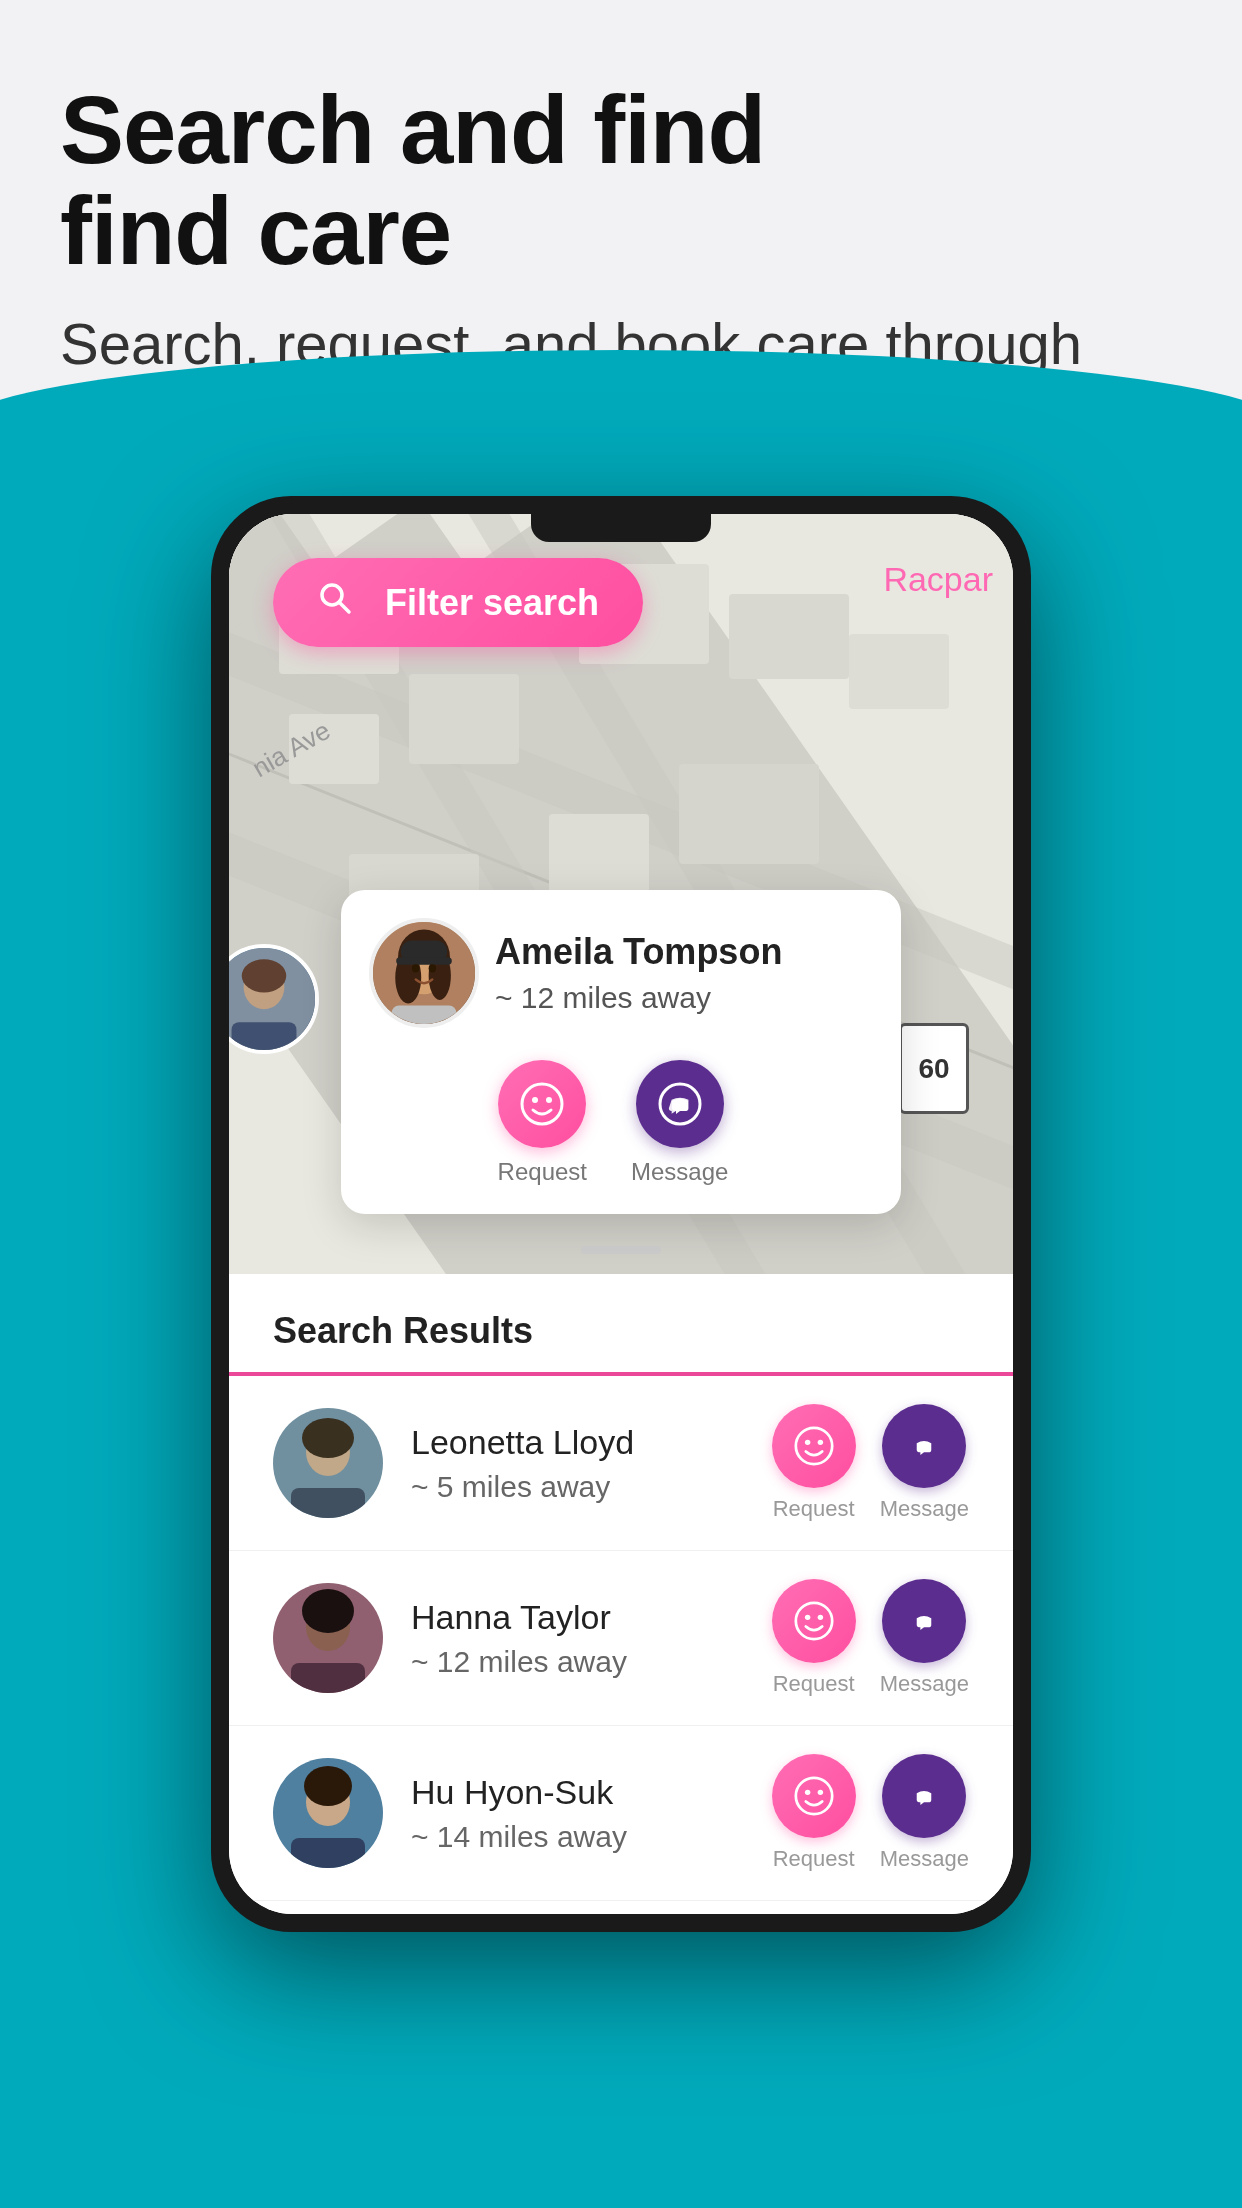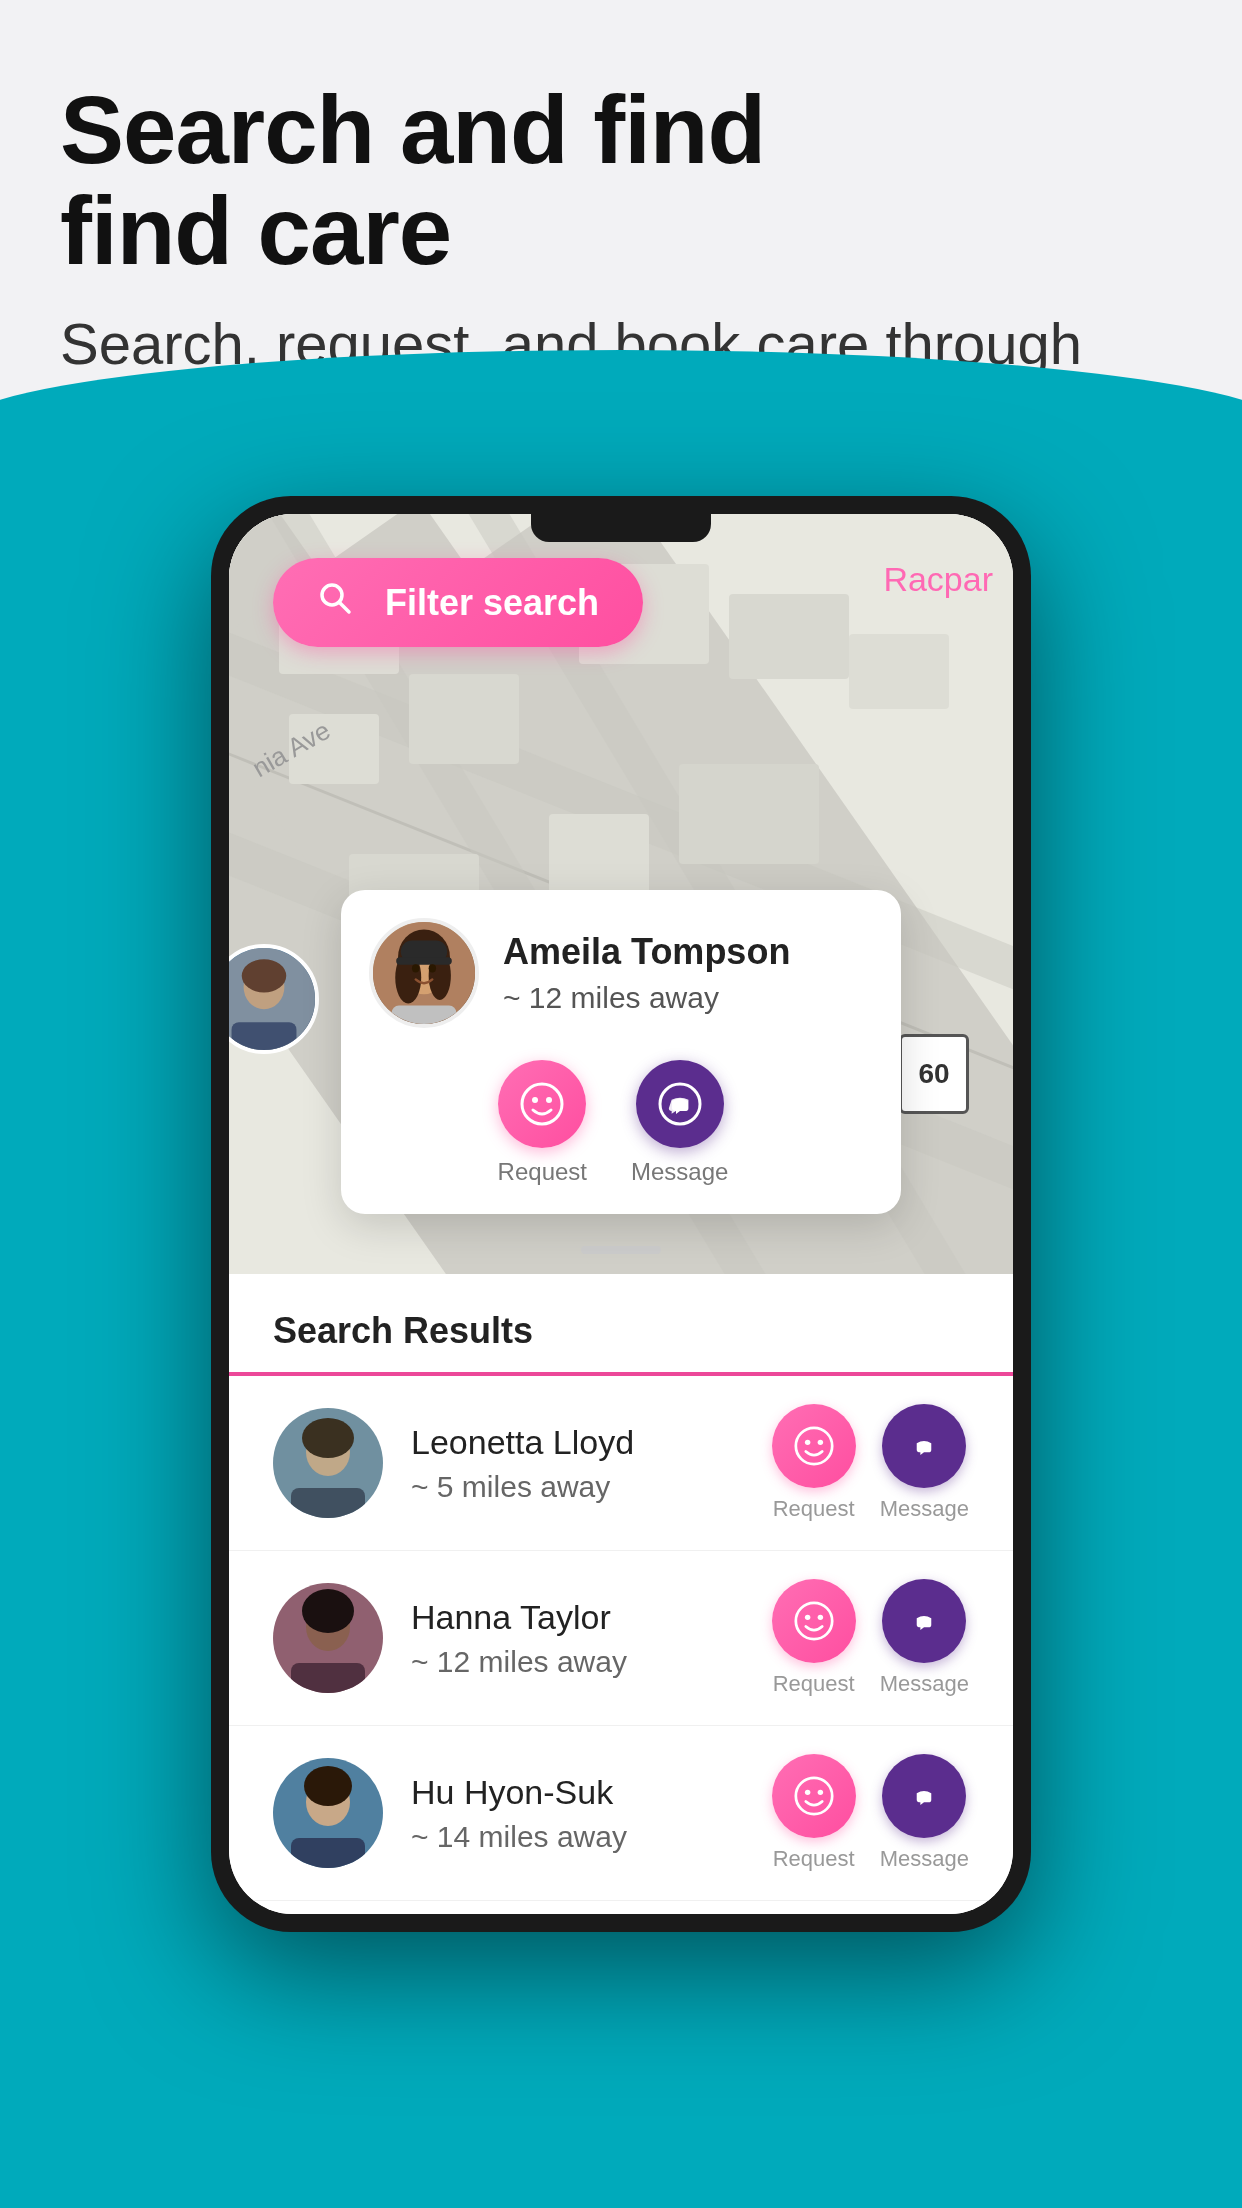--- a/index.html
+++ b/index.html
@@ -166,21 +166,21 @@
       transform: rotate(-30deg);
       z-index: 5;
     }
 
     
     .speed-sign {
       position: absolute;
       bottom: 160px;
       right: 44px;
       width: 70px;
-      height: 80px;
+      height: 91px;
       border: 3px solid #555;
       border-radius: 6px;
       display: flex;
       align-items: center;
       justify-content: center;
       background: white;
       font-size: 28px;
       font-weight: 700;
       color: #333;
       z-index: 5;
@@ -199,21 +199,21 @@
       box-shadow: 0 12px 40px rgba(0,0,0,0.15);
       display: flex;
       flex-direction: column;
       align-items: center;
       z-index: 20;
     }
 
     .profile-card-top {
       display: flex;
       align-items: center;
-      gap: 24px;
+      gap: 16px;
       margin-bottom: 24px;
       align-self: flex-start;
     }
 
     .profile-avatar {
       width: 110px;
       height: 110px;
       border-radius: 50%;
       overflow: hidden;
       border: 4px solid #eee;

